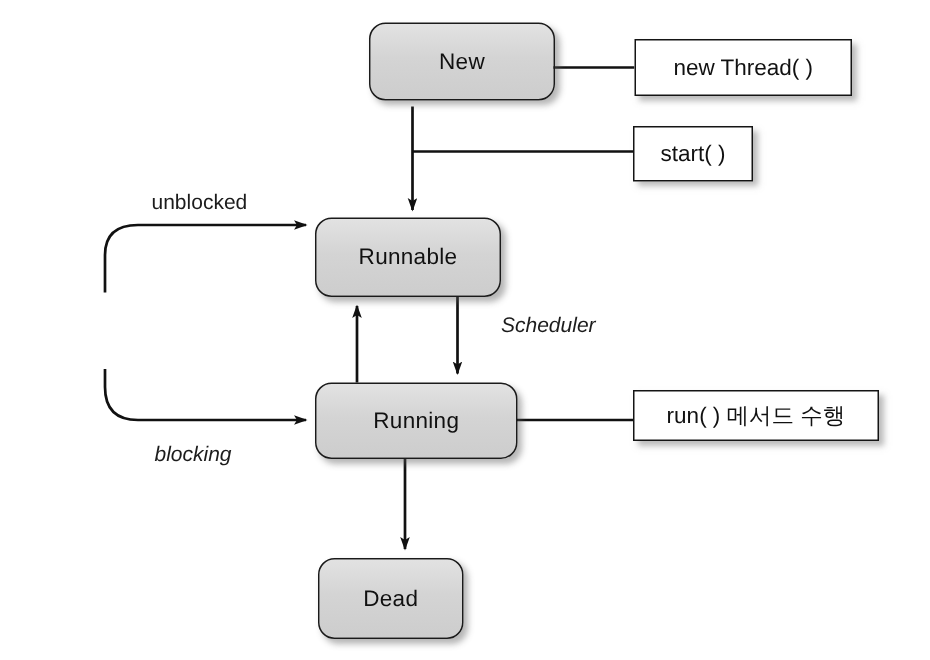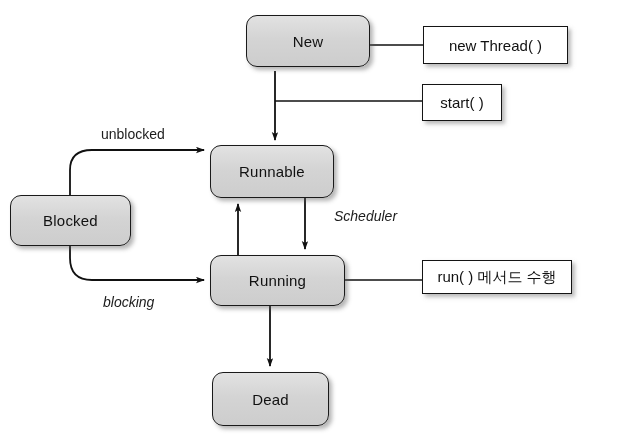--- a/index.html
+++ b/index.html
@@ -88,41 +88,38 @@
   </svg>
 
   <div class="state-box" style="left:210px; top:15px; width:124px; height:52px;margin-left:36px;">
     <span>New</span>
   </div>
 
   <div class="state-box" style="left:210px; top:145px; width:124px; height:53px;text-align:right;">
     <span>Runnable</span>
   </div>
 
-  <div class="state-box" style="left:10px; top:195px; width:121px; height:51px;">
-    <span>Blocked</span>
-  </div>
 
   <div class="state-box" style="left:210px; top:255px; width:135px; height:51px;">
     <span>Running</span>
   </div>
 
-  <div class="state-box" style="left:212px; top:372px; width:117px; height:54px;">
+  <div class="state-box" style="left:212px; top:372px; width:97px; height:54px;">
     <span>Dead</span>
   </div>
 
   <div class="rect-box" style="left:423px; top:26px; width:145px; height:38px;">
     <span>new Thread( )</span>
   </div>
 
   <div class="rect-box" style="left:422px; top:84px; width:80px; height:37px;">
     <span>start( )</span>
   </div>
 
-  <div class="rect-box" style="left:422px; top:260px; width:150px; height:34px;align-items:center;">
+  <div class="rect-box" style="left:422px; top:260px; width:164px; height:34px;align-items:center;">
     <span>run( ) 메서드 수행</span>
   </div>
 
   <div class="edge-label" style="left:101px; top:126px;">unblocked</div>
 
   <div class="edge-label" style="left:334px; top:208px;font-style:italic;">Scheduler</div>
 
   <div class="edge-label" style="left:103px; top:294px;font-style:italic;">blocking</div>
 
 

